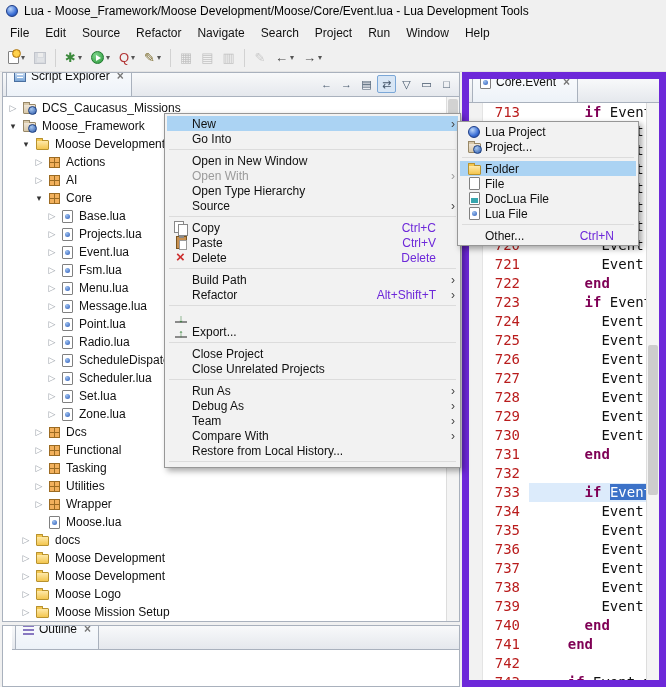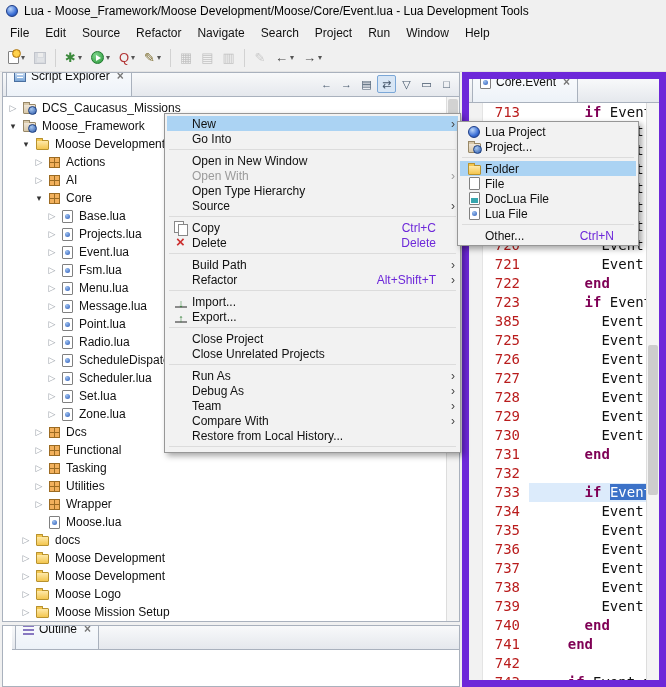--- a/index.html
+++ b/index.html
@@ -421,21 +421,21 @@
           <div class="cr-num">722</div>
           <div class="cr-code">      <span class="kw">end</span></div>
         </div>
         <div class="code-row">
           <div class="cr-ruler"></div>
           <div class="cr-num">723</div>
           <div class="cr-code">      <span class="kw">if</span> Event.IniObjectCategory == Object.Category.STATIC </div>
         </div>
         <div class="code-row">
           <div class="cr-ruler"></div>
-          <div class="cr-num">385</div>
+          <div class="cr-num">724</div>
           <div class="cr-code">        Event.IniDCSUnit = Event.initiator</div>
         </div>
         <div class="code-row">
           <div class="cr-ruler"></div>
           <div class="cr-num">725</div>
           <div class="cr-code">        Event.IniDCSUnitName = Event.IniDCSUnit:getName()</div>
         </div>
         <div class="code-row">
           <div class="cr-ruler"></div>
           <div class="cr-num">726</div>
@@ -574,20 +574,28 @@
       <div class="menu-item">
         <span class="mi-icon">
           <span class="ci ic-copy"></span>
         </span>
         <span class="mi-label">Copy</span>
         <span class="mi-short">Ctrl+C</span>
         <span class="mi-arrow"></span>
       </div>
       <div class="menu-item">
         <span class="mi-icon">
+          <span class="ci ic-paste"></span>
+        </span>
+        <span class="mi-label">Paste</span>
+        <span class="mi-short">Ctrl+V</span>
+        <span class="mi-arrow"></span>
+      </div>
+      <div class="menu-item">
+        <span class="mi-icon">
           <span class="ci ic-delete"></span>
         </span>
         <span class="mi-label">Delete</span>
         <span class="mi-short">Delete</span>
         <span class="mi-arrow"></span>
       </div>
       <div class="menu-sep"></div>
       <div class="menu-item">
         <span class="mi-icon"></span>
         <span class="mi-label">Build Path</span>
@@ -598,21 +606,20 @@
         <span class="mi-icon"></span>
         <span class="mi-label">Refactor</span>
         <span class="mi-short">Alt+Shift+T</span>
         <span class="mi-arrow">›</span>
       </div>
       <div class="menu-sep"></div>
       <div class="menu-item">
         <span class="mi-icon">
           <span class="ci ic-import"></span>
         </span>
-        <span class="mi-label">Import...</span>
         <span class="mi-short"></span>
         <span class="mi-arrow"></span>
       </div>
       <div class="menu-item">
         <span class="mi-icon">
           <span class="ci ic-export"></span>
         </span>
         <span class="mi-label">Export...</span>
         <span class="mi-short"></span>
         <span class="mi-arrow"></span>

